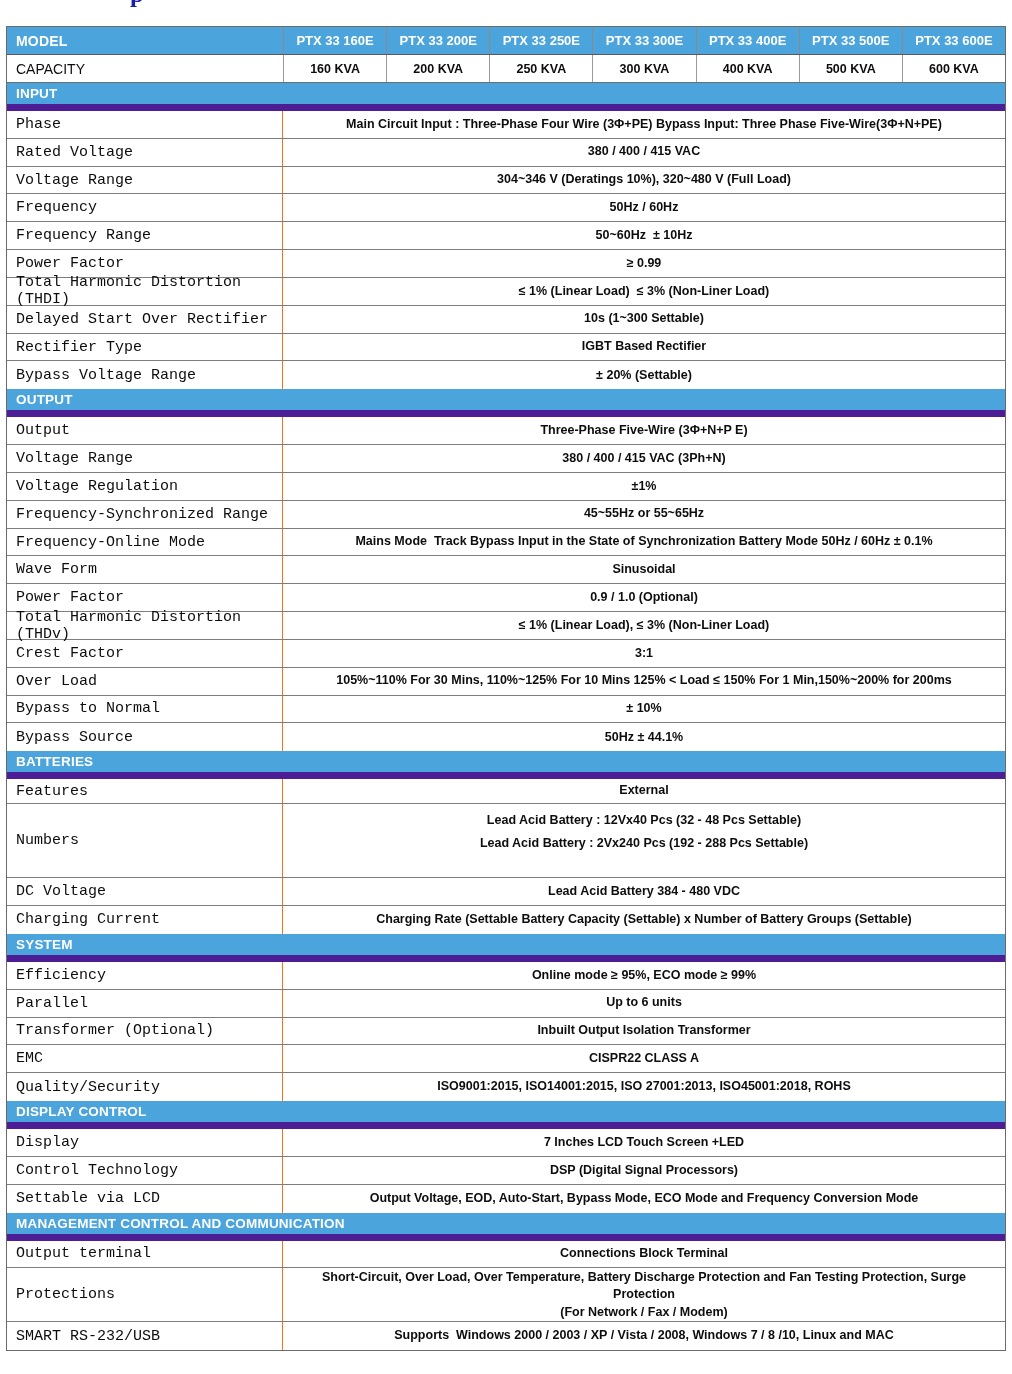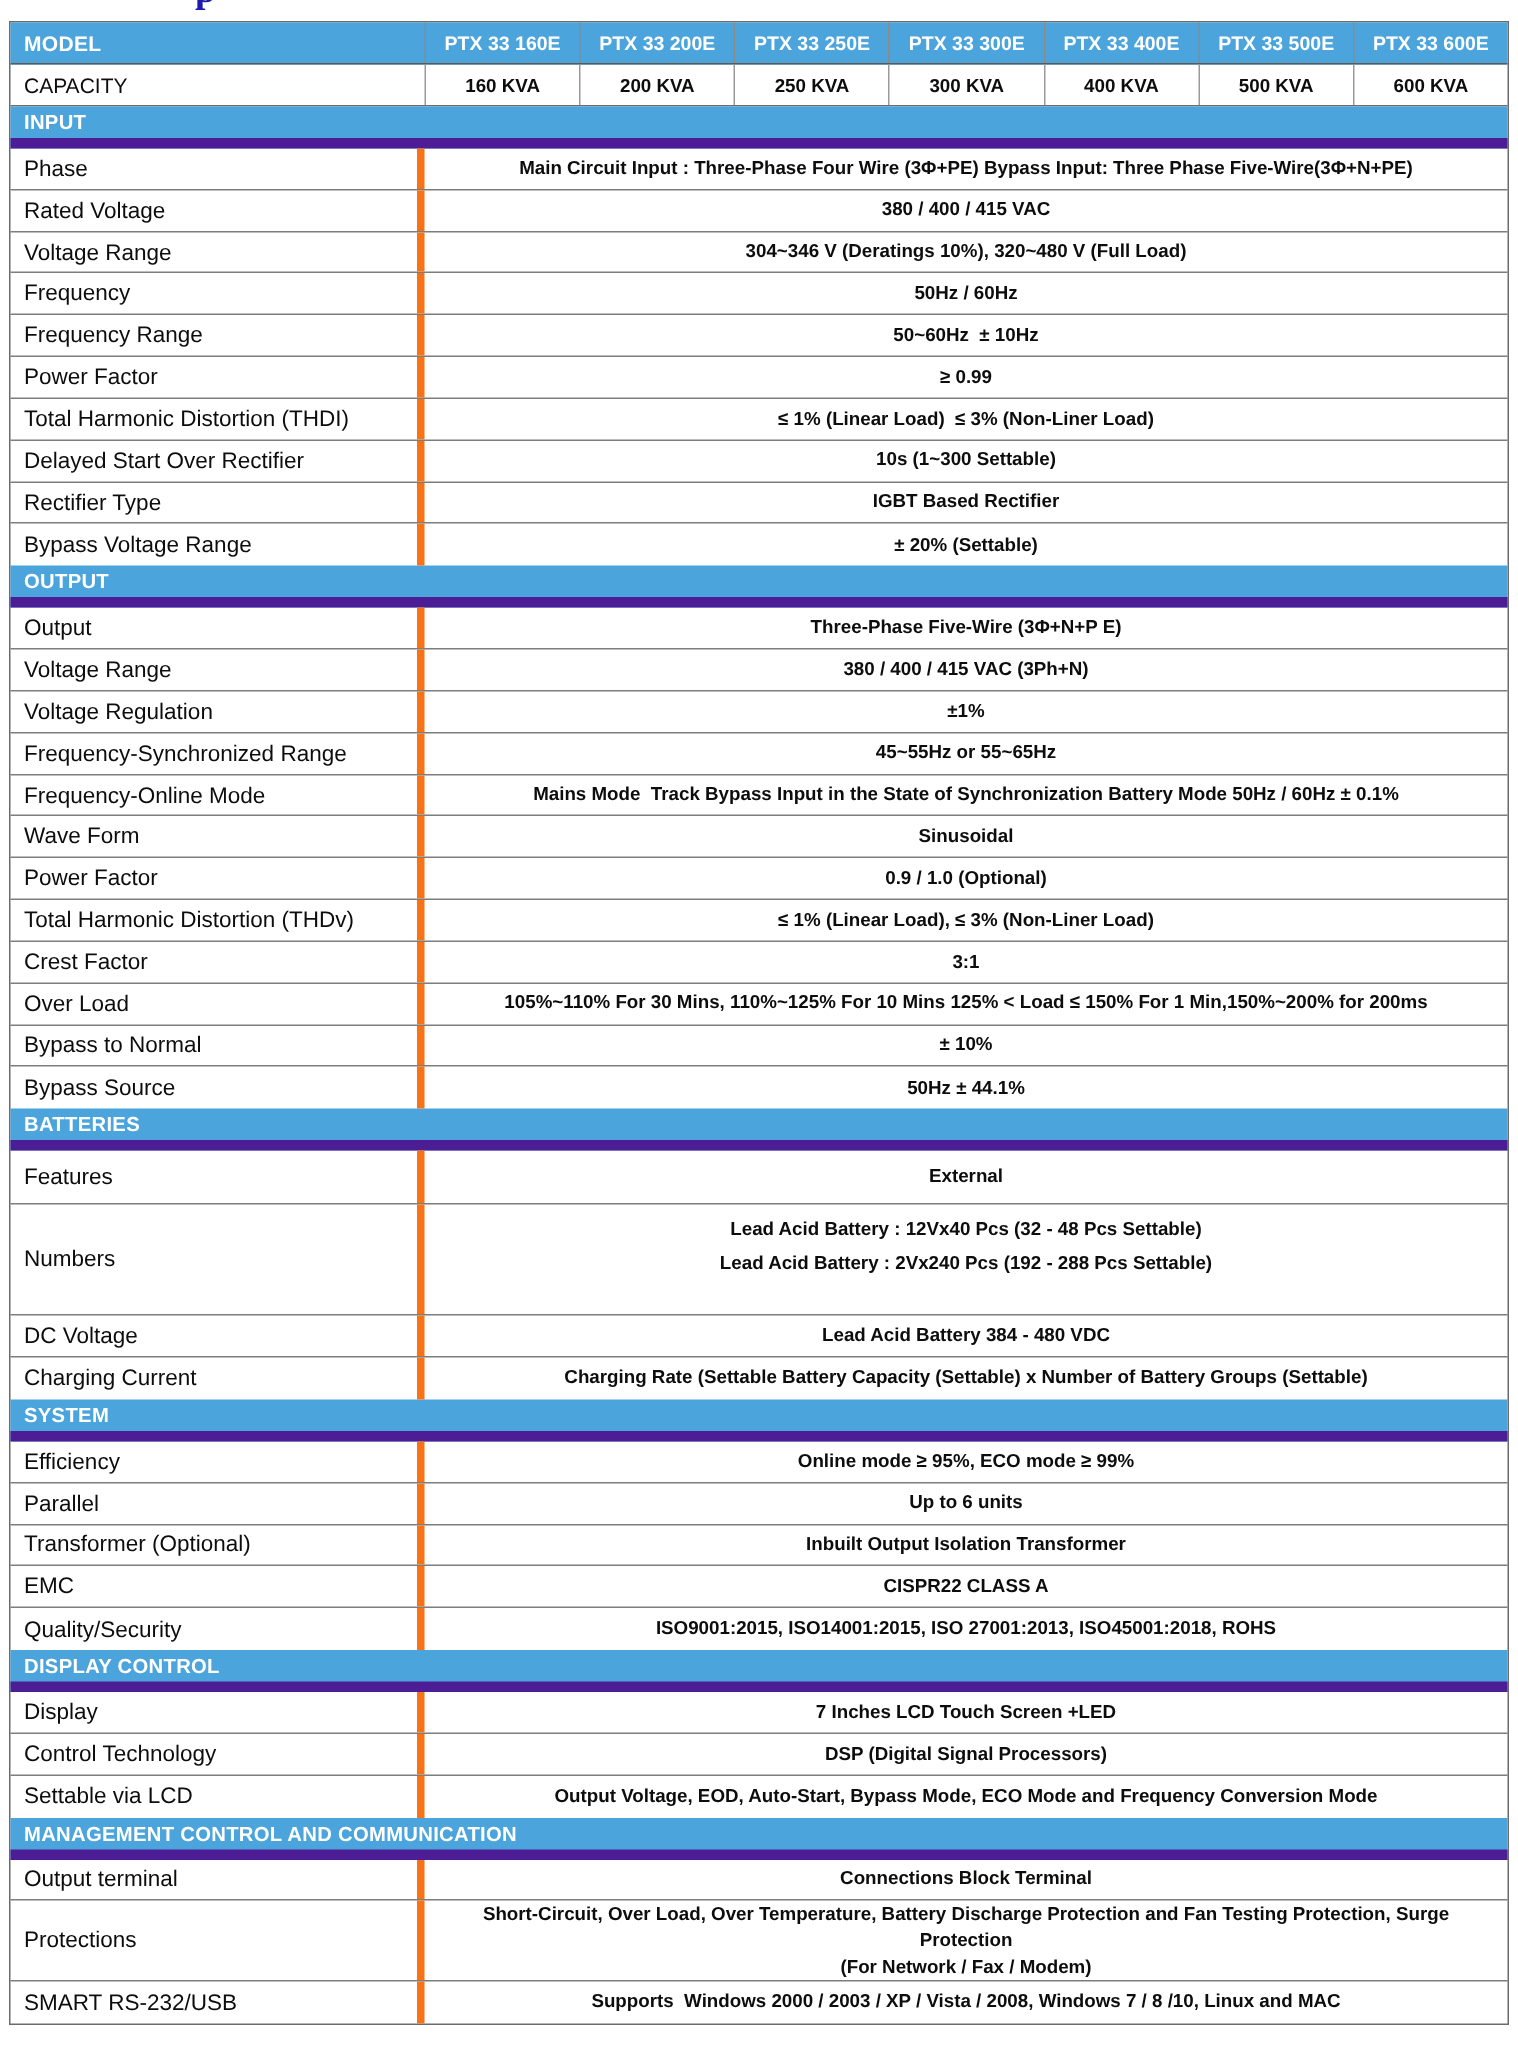--- a/index.html
+++ b/index.html
@@ -11,21 +11,21 @@
   .title-crop {
     position:absolute; left:130px; top:0; width:34px; height:8px;
     overflow:hidden;
   }
   .title-crop span {
     display:inline-block; font-family:"Liberation Serif", serif;
     font-weight:700; font-size:25px; color:var(--titleblue,#1b1bad);
     transform:translateY(-20px);
   }
   .spec-table {
-    position:absolute; left:6px; top:14px; width:1000px;
+    position:absolute; left:6px; top:26px; width:1000px;
     border:1px solid #6b6b6b; background:#fff;
   }
   .row { display:flex; width:100%; }
   .header-row {
     height:28px; background:var(--blue,#4BA4DB); color:#fff;
     border-bottom:1px solid #5a5a5a;
   }
   .label-cell {
     width:276px; flex:0 0 276px; display:flex; align-items:center;
     padding-left:9px;
@@ -46,23 +46,23 @@
   }
   .section-bar {
     height:28px; background:var(--blue,#4BA4DB); color:#fff;
     display:flex; align-items:center; padding-left:9px;
     font-weight:700; font-size:13.5px; letter-spacing:.2px;
     border-bottom:7px solid #4c1d95;
   }
   .spec-row { display:flex; border-bottom:1px solid #7d7d7d; flex-shrink:0; }
   .spec-row:last-child { border-bottom:none; }
   .spec-row .label {
-    width:276px; flex:0 0 276px; border-right:5px solid #f97316;
+    width:276px; flex:0 0 276px; border-right:1px solid #f97316;
     display:flex; align-items:center; padding-left:9px;
-    font-size:15px; color:#0d0d0d;
+    font-size:15px; color:#0d0d0d;font-family:Liberation Mono, monospace;
   }
   .spec-row .value {
     flex:1 1 auto; display:flex; align-items:center; justify-content:center;
     font-weight:700; font-size:12.5px; color:#0d0d0d;
     white-space:pre-wrap; text-align:center; padding:0 10px;
     line-height:1.4;
   }
   .spec-row.valign-top .value {
     align-items:flex-start; padding-top:5px; line-height:23px;
   }
@@ -227,21 +227,21 @@
     <div class="value">50Hz ± 44.1%</div>
   </div>
 </div>
   </div>
 
   <div class="section">
     <div class="section-bar">
       <span class="section-title">BATTERIES</span>
     </div>
     <div class="rows">
-  <div class="spec-row" style="height: 36px; justify-content: flex-end;">
+  <div class="spec-row" style="height: 25px; justify-content: flex-end;">
     <div class="label">Features</div>
     <div class="value">External</div>
   </div>
 
 
   <div class="spec-row valign-top" style="height: 74px;">
     <div class="label">Numbers</div>
     <div class="value">Lead Acid Battery : 12Vx40 Pcs (32 - 48 Pcs Settable)
 Lead Acid Battery : 2Vx240 Pcs (192 - 288 Pcs Settable)</div>
   </div>

